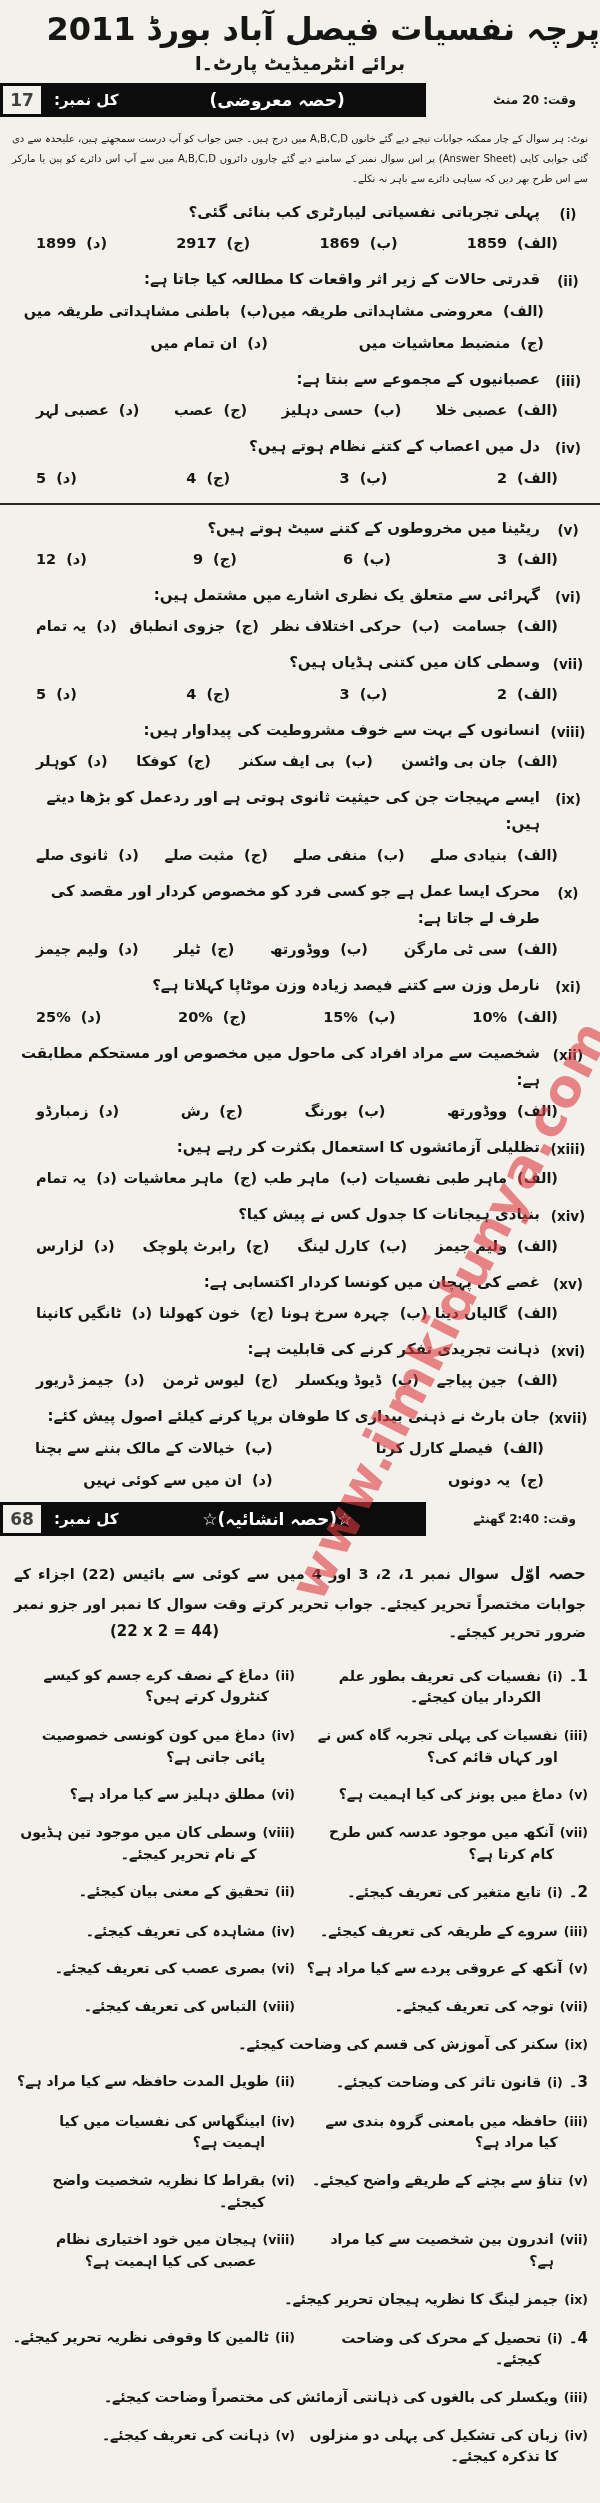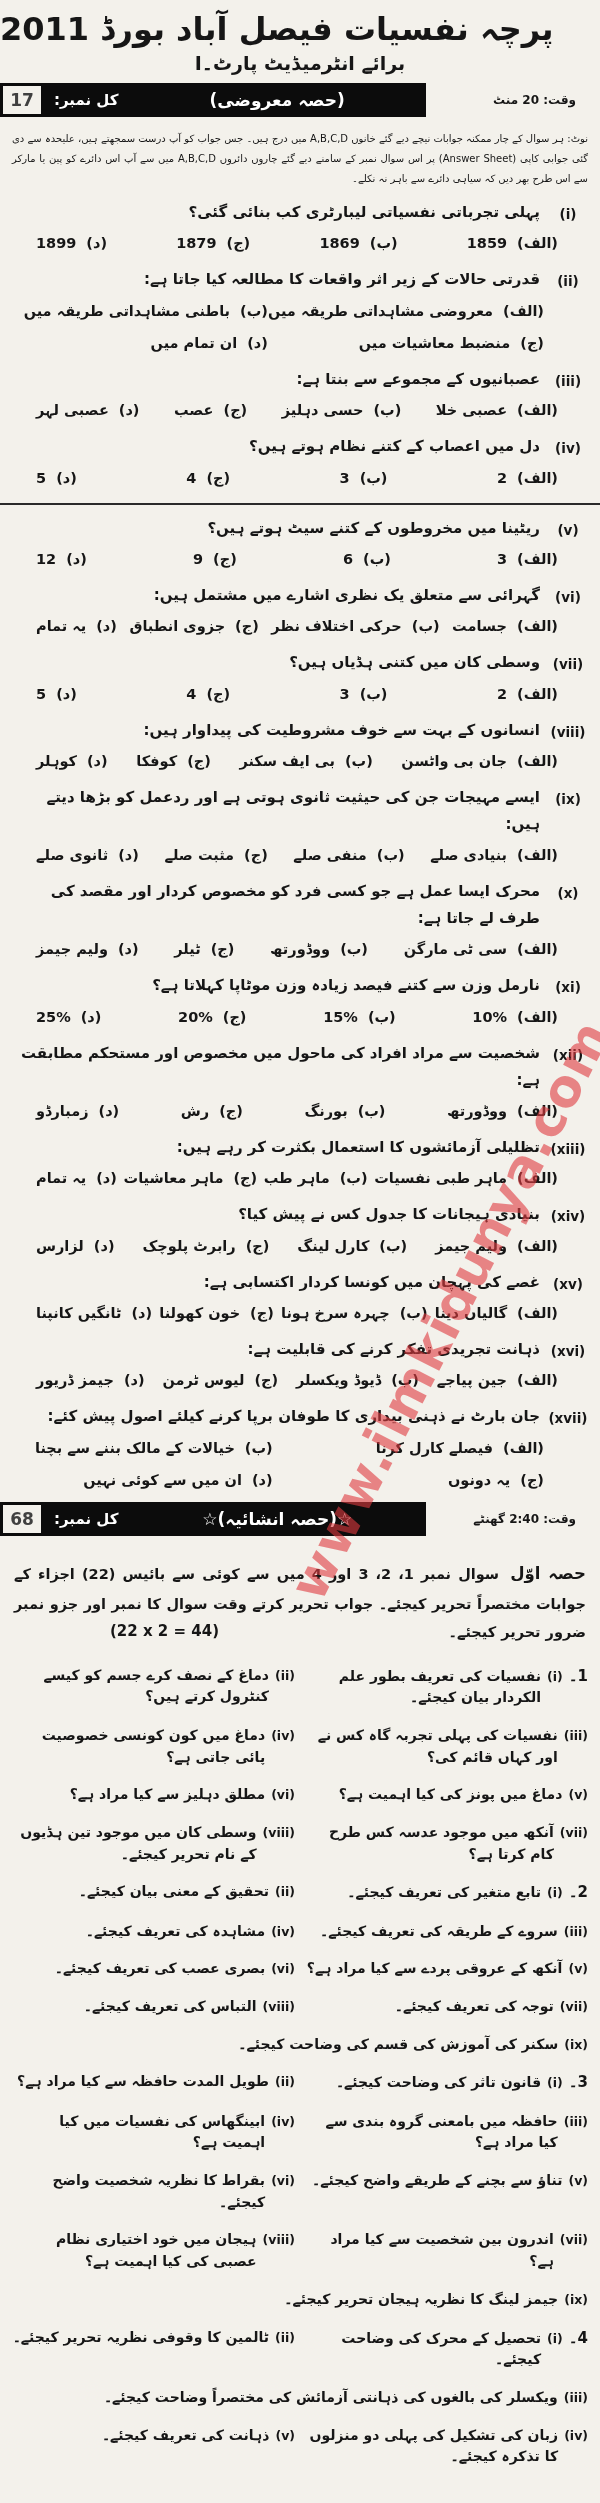--- a/index.html
+++ b/index.html
@@ -1,21 +1,21 @@
 <!DOCTYPE html>
 <html lang="ur"><head>
 <meta charset="utf-8">
 <style>
   html,body{margin:0;padding:0;}
   .page{
     width:600px;height:2503px;position:relative;overflow:hidden;
     background:#f3f1eb;color:#161616;
     font-family:"DejaVu Sans",sans-serif;
   }
-  .title{text-align:left;font-size:32px;font-weight:bold;padding-top:10px;direction:rtl;}
+  .title{text-align:right;font-size:32px;font-weight:bold;padding-top:10px;direction:rtl;}
   .subtitle{text-align:center;font-size:19px;font-weight:bold;margin-top:4px;direction:rtl;}
   .bar{display:flex;direction:rtl;align-items:stretch;height:34px;margin-top:9px;}
   .bar-time{width:150px;display:flex;align-items:center;font-weight:bold;font-size:12px;padding-right:24px;direction:rtl;}
   .bar-black{flex:1;background:#0c0c0c;color:#fff;display:flex;direction:rtl;align-items:center;}
   .bar-center{flex:1;text-align:center;font-weight:bold;font-size:17px;}
   .bar-total-label{font-weight:bold;font-size:15px;padding:0 10px;white-space:nowrap;}
   .bar-score{background:#f3f1eb;color:#404040;border:3px solid #0c0c0c;min-width:38px;display:flex;align-items:center;justify-content:center;font-weight:bold;font-size:17px;}
   .note{margin:12px 12px 4px;font-size:10px;font-weight:normal;direction:rtl;text-align:justify;line-height:2.0;}
   .mcq{margin:0 12px;direction:rtl;}
   .q-line{display:flex;gap:8px;font-size:15px;line-height:1.8;margin-top:10px;font-weight:bold;}
@@ -71,21 +71,21 @@
           <span class="opt">
             <span class="opt-label">(الف)</span>
             <span class="opt-val">1859</span>
           </span>
           <span class="opt">
             <span class="opt-label">(ب)</span>
             <span class="opt-val">1869</span>
           </span>
           <span class="opt">
             <span class="opt-label">(ج)</span>
-            <span class="opt-val">1879</span>
+            <span class="opt-val">2917</span>
           </span>
           <span class="opt">
             <span class="opt-label">(د)</span>
             <span class="opt-val">1899</span>
           </span>
         </div>
       </div>
       <div class="mcq">
         <div class="q-line">
           <span class="q-num">(ii)</span>

